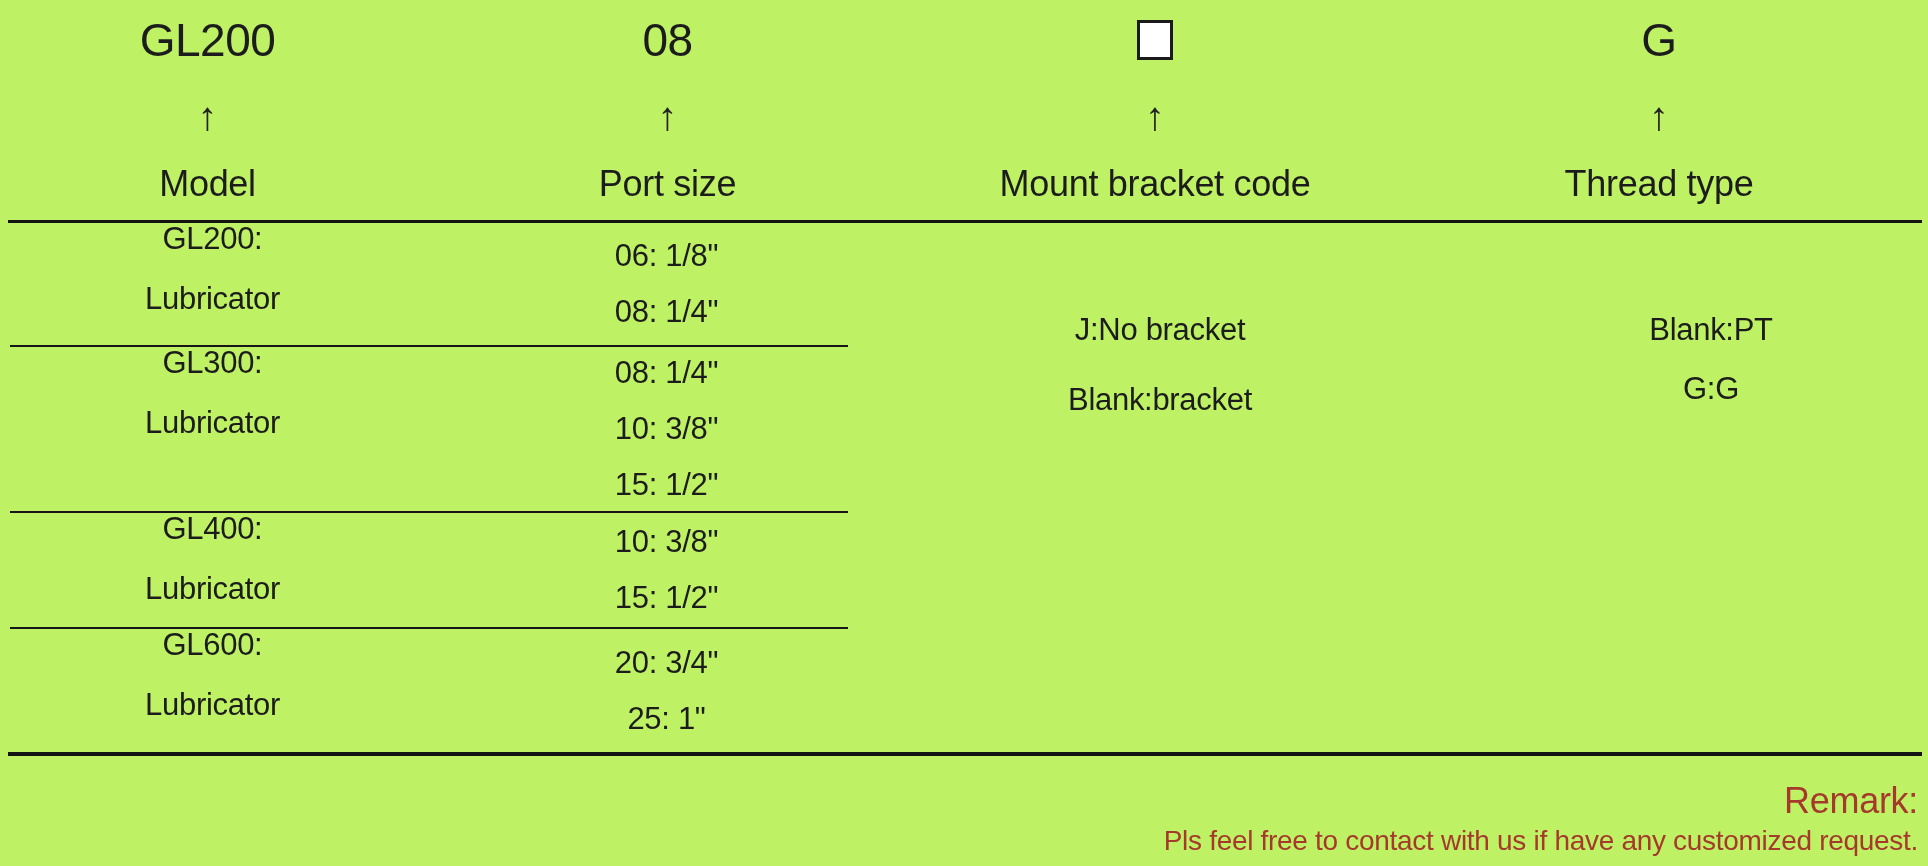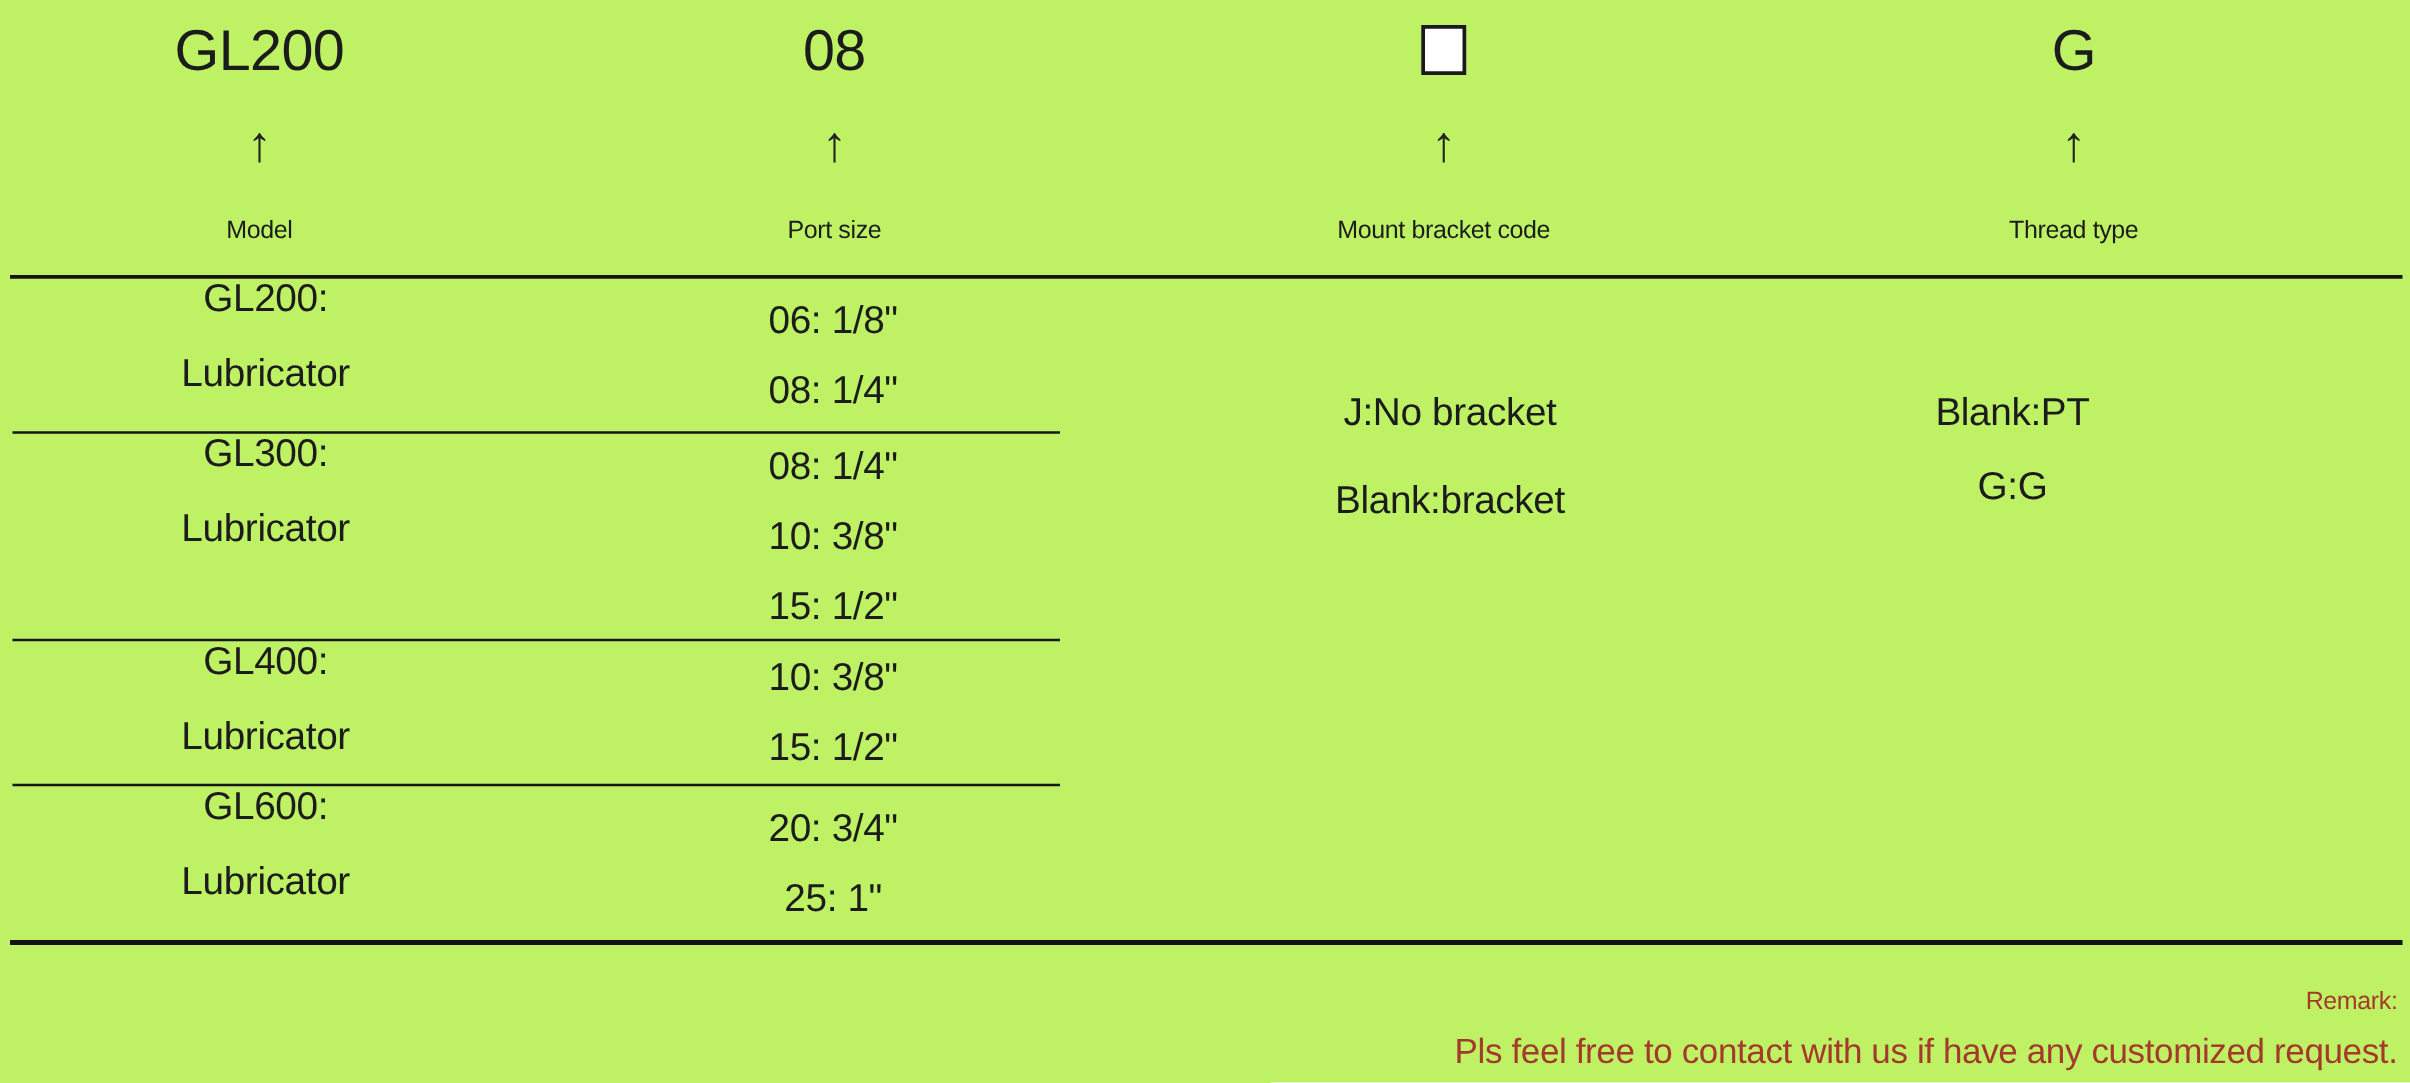--- a/index.html
+++ b/index.html
@@ -13,47 +13,47 @@
   .hdr-cell { display:flex; justify-content:center; align-items:center; }
 
   .codes-row { top:10px; height:60px; }
   .code-text { font-size:46px; letter-spacing:-0.5px; line-height:60px; }
   .blank-box { width:36px; height:40px; border:3px solid #1a1a1a; background:#ffffff; }
 
   .arrows-row { top:92px; height:48px; }
   .arrow-glyph { font-size:40px; line-height:48px; font-weight:400; color:#222; }
 
   .labels-row { top:162px; height:44px; }
-  .seg-label { font-size:20px; line-height:44px; letter-spacing:-0.3px; }
+  .seg-label { font-size:36px; line-height:44px; letter-spacing:-0.3px; }
 
   
   .hline-top    { position:absolute; top:220px; left:8px;  right:6px; height:3px; background:#141414; }
   .hline-bottom { position:absolute; top:752px; left:8px;  right:6px; height:4px; background:#141414; }
 
   
   .table-left { position:absolute; top:223px; left:10px; width:838px; }
   .trow { display:flex; border-bottom:2px solid #161616; }
   .trow:last-child { border-bottom:none; }
   .trow-1 { height:124px; } .trow-2 { height:166px; } .trow-3 { height:116px; } .trow-4 { height:123px; }
   .model-cell { width:405px; display:flex; flex-direction:column; justify-content:flex-start;
                 align-items:center; gap:28px; }
   .port-cell  { flex:1; padding-left:70px; display:flex; flex-direction:column; justify-content:center;
                 align-items:center; gap:24px; }
   .cell-line { font-size:31px; line-height:32px; letter-spacing:-0.3px; white-space:nowrap; }
 
   
   .mount-options  { position:absolute; top:312px; left:980px;  width:360px; text-align:center;
                     display:flex; flex-direction:column; gap:34px; }
-  .thread-options { position:absolute; top:312px; left:1440px; width:340px; text-align:center;
+  .thread-options { position:absolute; top:312px; left:1541px; width:340px; text-align:center;
                     display:flex; flex-direction:column; gap:23px; }
   .option-line { font-size:31px; line-height:36px; letter-spacing:-0.3px; white-space:nowrap; }
 
   
   .remark-block { position:absolute; top:785px; right:10px; text-align:right; }
-  .remark-title { font-size:20px; line-height:32px; letter-spacing:-0.3px; }
+  .remark-title { font-size:36px; line-height:32px; letter-spacing:-0.3px; }
   .remark-text  { font-size:28px; line-height:32px; letter-spacing:-0.3px; margin-top:8px; white-space:nowrap;margin-left:16px; }
 </style>
 </head>
 <body>
 
 <div id="screen">
 
   <div class="hdr-grid codes-row">
     <div class="hdr-cell">
       <span class="code-text">GL200</span>

